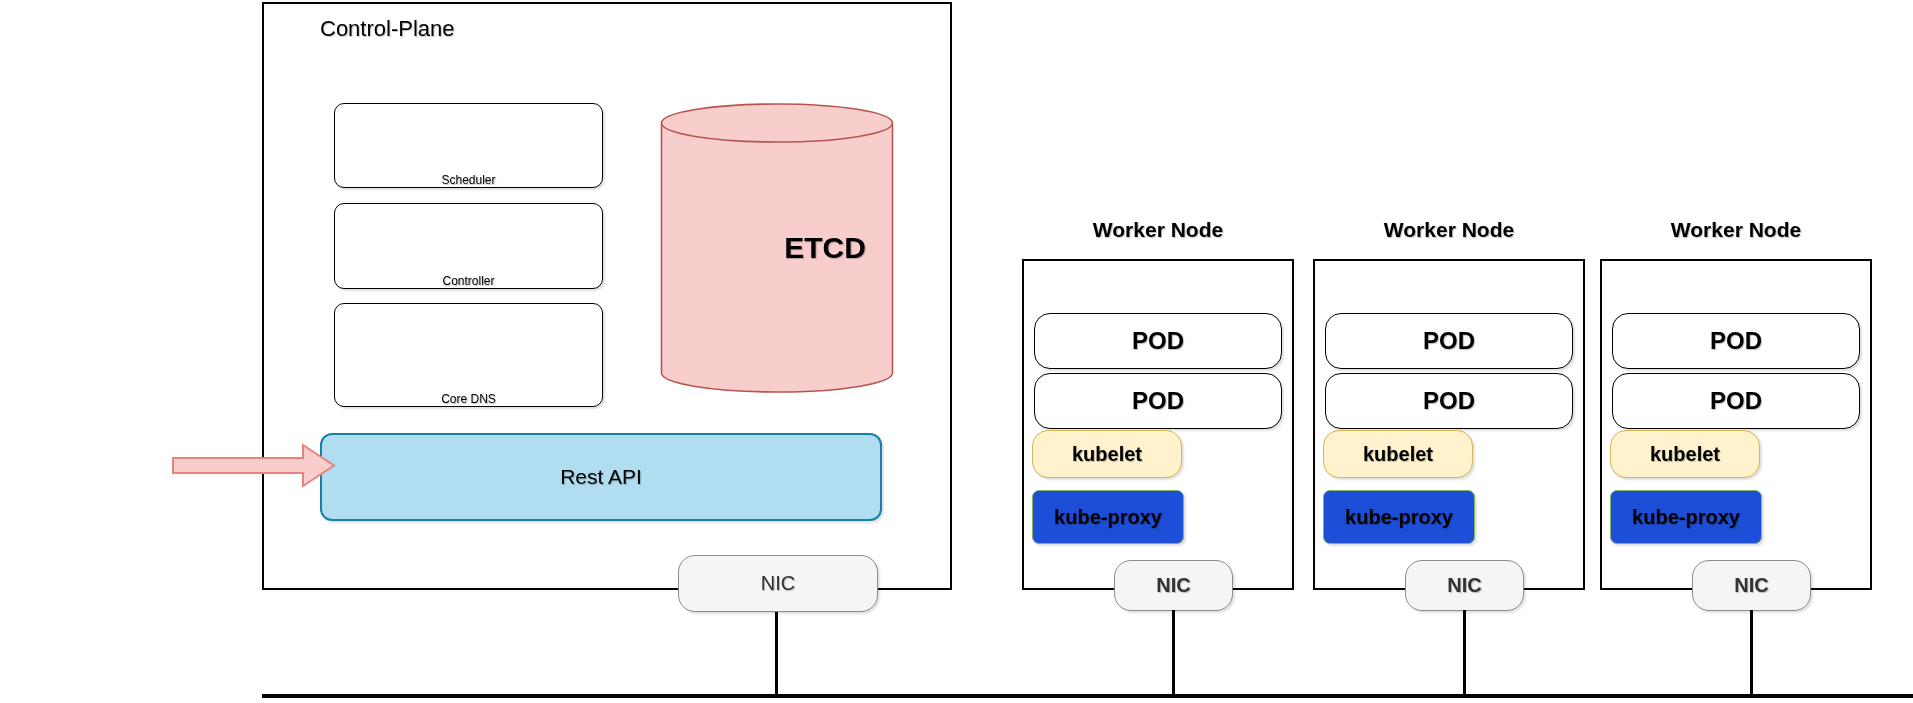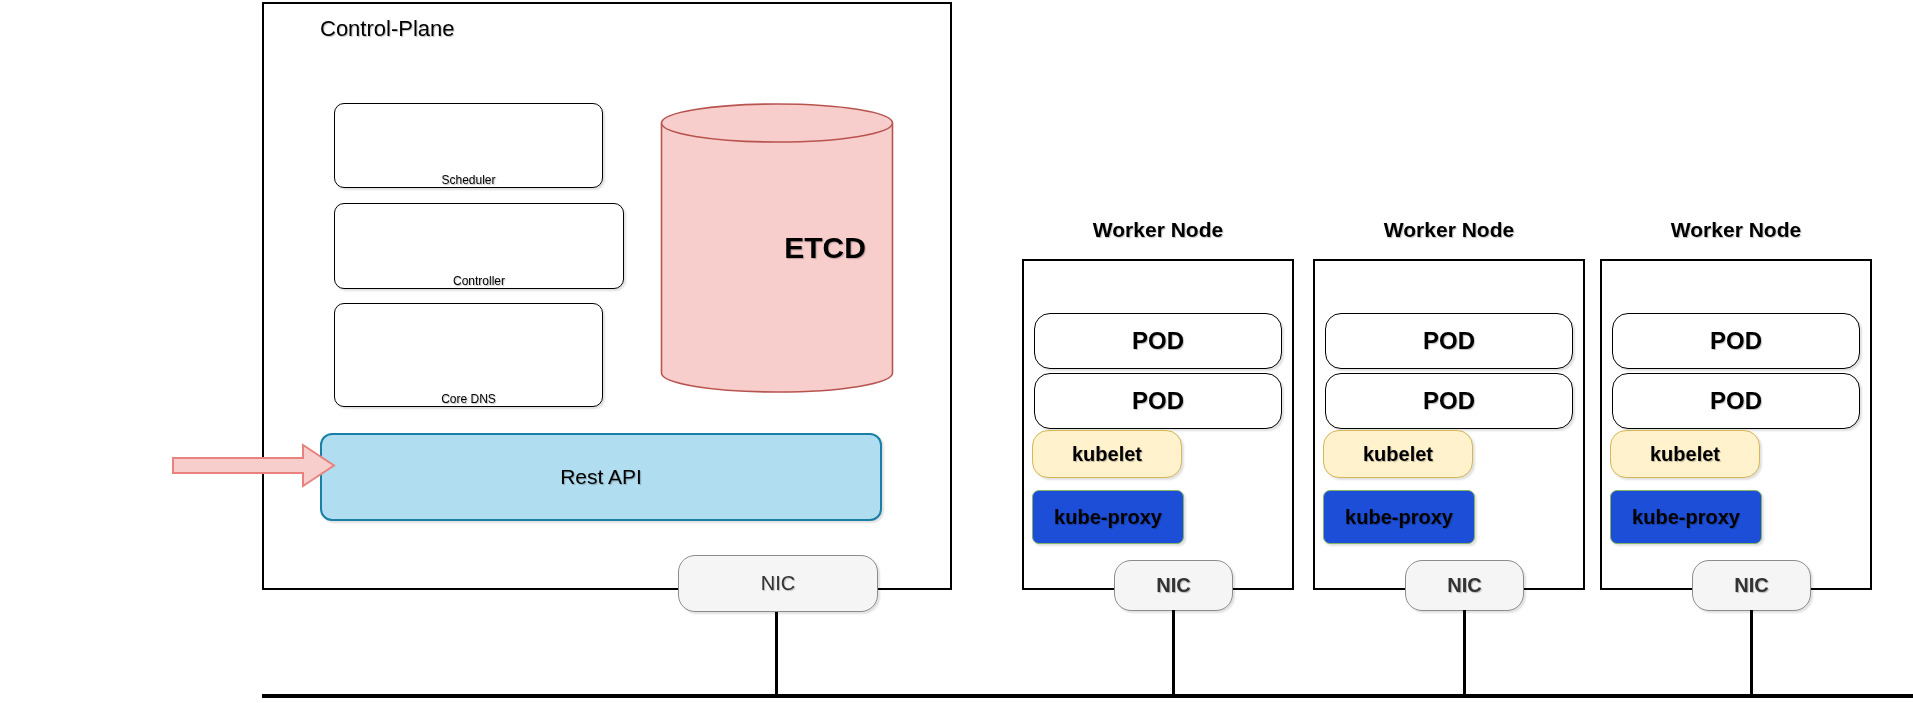--- a/index.html
+++ b/index.html
@@ -21,21 +21,21 @@
   }
   .cp-title { left: 320px; top: 16px; font-size: 22px; }
 
   .plain-box {
     border: 1.5px solid #000; border-radius: 10px; background: #fff;
     display: flex; align-items: flex-end; justify-content: center;
     font-size: 12px; box-sizing: border-box;
     box-shadow: 2px 2px 2px rgba(0,0,0,0.12);
   }
   .sched  { left: 334px; top: 103px; width: 269px; height: 85px; }
-  .ctrl   { left: 334px; top: 203px; width: 290px; height: 86px; }
+  .ctrl   { left: 334px; top: 203px; width: 269px; height: 86px; }
   .dns    { left: 334px; top: 303px; width: 269px; height: 104px; }
 
   .etcd-wrap { left: 660px; top: 102px; width: 234px; height: 292px; }
   .etcd-label {
     position: absolute; left: 0; top: 0; width: 100%; height: 100%;
     display: flex; align-items: center; justify-content: center;
     font-size: 30px; font-weight: bold; margin-left: 48px;
   }
 
   .restapi {

